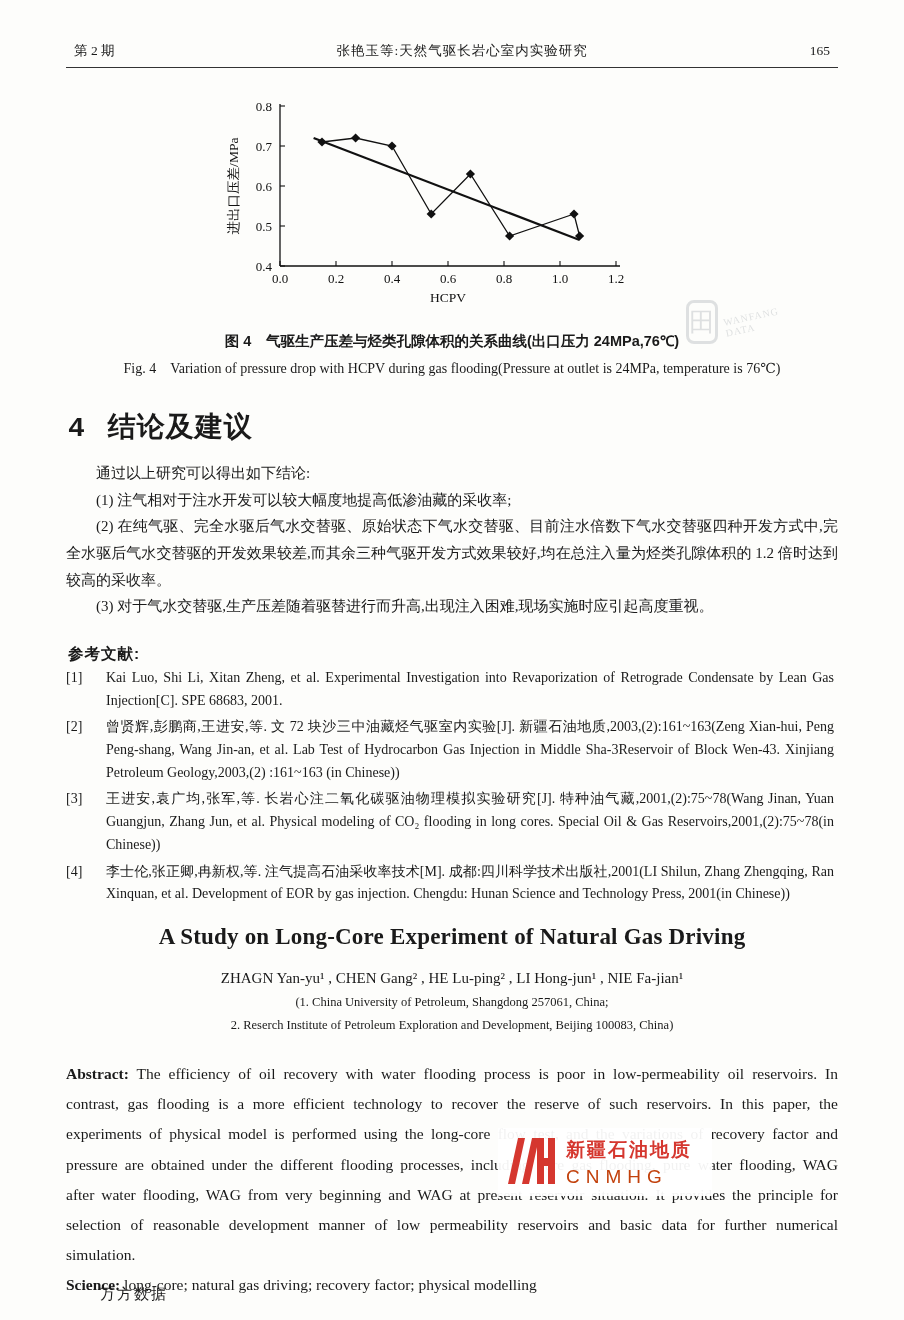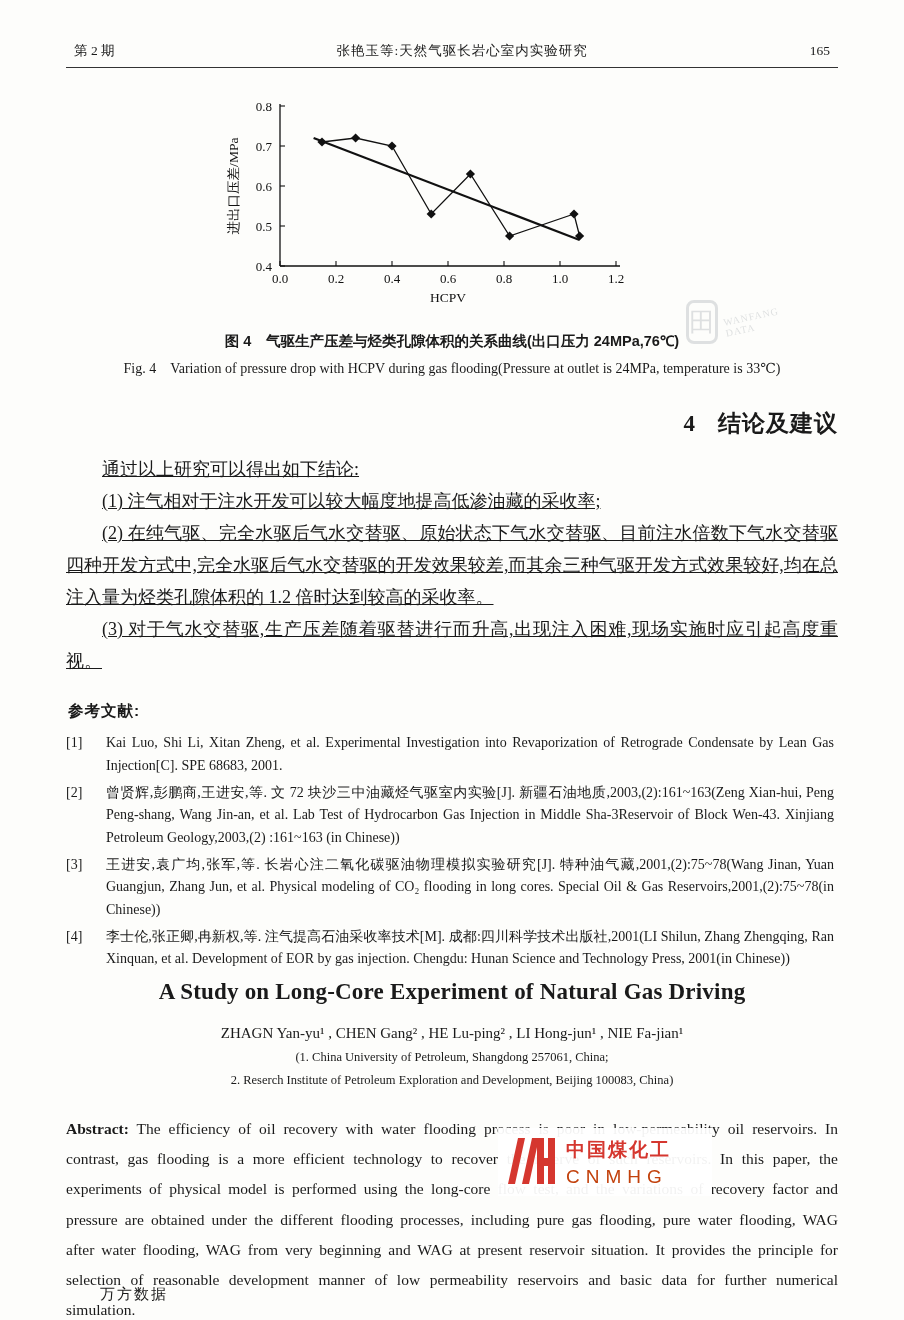--- a/index.html
+++ b/index.html
@@ -20,35 +20,34 @@
     font-size: 13.5px; padding: 0 8px 7px 8px;
     border-bottom: 1.3px solid #333;
   }
   .header .center { letter-spacing: 1px; }
   
   .chart-wrap { margin: 26px 0 0 150px; }
   .fig-caption-zh { text-align: center; font-size: 14.5px; margin-top: 14px; font-family: "Liberation Sans", sans-serif; font-weight: bold;}
   .fig-caption-en { text-align: center; font-size: 14px; margin-top: 9px; }
   
   .section-head {
-    font-family: Liberation Serif, serif;
-    font-weight: bold; font-size: 23px; margin: 30px 0 14px 2px;
+    font-family: Liberation Mono, monospace;
+    font-weight: bold; font-size: 28px; margin: 30px 0 14px 2px;
     letter-spacing: 1px;
-    text-align: right;
   }
   .section-head .num { margin-right: 22px; }
   
-  .para { font-size: 18px; line-height: 1.78; text-indent: 2em; text-align: justify; text-decoration: underline; }
-  
-  .ref-label { font-weight: bold; font-size: 15.5px; margin: 24px 0 10px 2px; letter-spacing: 1px; font-family: "Liberation Sans", sans-serif;}
+  .para { font-size: 15px; line-height: 1.78; text-indent: 2em; text-align: justify; }
+  
+  .ref-label { font-weight: bold; font-size: 15.5px; margin: 24px 0 2px 2px; letter-spacing: 1px; font-family: "Liberation Sans", sans-serif;}
   .ref-item { display: flex; font-size: 14px; line-height: 1.62; margin-bottom: 4px; }
   .ref-num { flex: 0 0 40px; }
   .ref-text { flex: 1; text-align: justify; padding-right: 4px; }
   
-  .en-title { text-align: center; font-size: 23px; font-weight: bold; margin-top: 8px; letter-spacing: .2px; }
+  .en-title { text-align: center; font-size: 23px; font-weight: bold; margin-top: 18px; letter-spacing: .2px; }
   .en-authors { text-align: center; font-size: 15px; margin-top: 20px; }
   .en-affil { text-align: center; font-size: 12.5px; margin-top: 8px; }
   .abstract { font-size: 15.5px; line-height: 1.95; text-align: justify; margin-top: 26px; word-spacing: 2.5px; }
   .abstract b, .keywords b { font-family: "Liberation Serif", serif; }
   .keywords { font-size: 15.5px; margin-top: 6px; }
   
   .footer { position: absolute; left: 100px; bottom: 16px; font-size: 15px; letter-spacing: 2px; }
   
   .wf-mark {
     position: absolute; top: 292px; left: 686px; width: 86px; height: 60px;
@@ -119,21 +118,21 @@
         <polygon points="215.20000000000002,115.4 219.8,120 215.20000000000002,124.6 210.60000000000002,120" fill="#111"></polygon>
         <polygon points="254.40000000000003,75.4 259.00000000000006,80 254.40000000000003,84.6 249.80000000000004,80" fill="#111"></polygon>
         <polygon points="293.6,137.40000000000003 298.20000000000005,142.00000000000003 293.6,146.60000000000002 289,142.00000000000003" fill="#111"></polygon>
         <polygon points="358.00000000000006,115.4 362.6000000000001,120 358.00000000000006,124.6 353.40000000000003,120" fill="#111"></polygon>
         <polygon points="363.6,137.40000000000003 368.20000000000005,142.00000000000003 363.6,146.60000000000002 359,142.00000000000003" fill="#111"></polygon>
         <polyline points="97.6,44.00000000000003 363.6,146" fill="none" stroke="#111" stroke-width="2.2"></polyline>
       </svg>
   </div>
 
   <div class="fig-caption-zh">图 4　气驱生产压差与烃类孔隙体积的关系曲线(出口压力 24MPa,76℃)</div>
-  <div class="fig-caption-en">Fig. 4　Variation of pressure drop with HCPV during gas flooding(Pressure at outlet is 24MPa, temperature is 33℃)</div>
+  <div class="fig-caption-en">Fig. 4　Variation of pressure drop with HCPV during gas flooding(Pressure at outlet is 24MPa, temperature is 76℃)</div>
 
   <div class="section-head">
     <span class="num">4</span><span>结论及建议</span>
   </div>
 
   <div id="conclusions">
       <p class="para">通过以上研究可以得出如下结论:</p>
       <p class="para">(1) 注气相对于注水开发可以较大幅度地提高低渗油藏的采收率;</p>
       <p class="para">(2) 在纯气驱、完全水驱后气水交替驱、原始状态下气水交替驱、目前注水倍数下气水交替驱四种开发方式中,完全水驱后气水交替驱的开发效果较差,而其余三种气驱开发方式效果较好,均在总注入量为烃类孔隙体积的 1.2 倍时达到较高的采收率。</p>
       <p class="para">(3) 对于气水交替驱,生产压差随着驱替进行而升高,出现注入困难,现场实施时应引起高度重视。</p>
@@ -185,18 +184,18 @@
     <svg class="cn-logo" viewBox="0 0 52 56">
       <g fill="#d5372f">
         <polygon points="4,50 14,4 21,4 11,50"></polygon>
         <polygon points="18,50 28,4 35,4 25,50"></polygon>
         <rect x="33" y="4" width="7" height="46"></rect>
         <rect x="44" y="4" width="7" height="46"></rect>
         <rect x="33" y="24" width="18" height="8"></rect>
       </g>
     </svg>
     <div class="cn-texts">
-      <div class="cn-line1">中国煤化工</div>
+      <div class="cn-line1">新疆石油地质</div>
       <div class="cn-line2">CNMHG</div>
     </div>
   </div>
 
 </div>
 
 </body></html>

